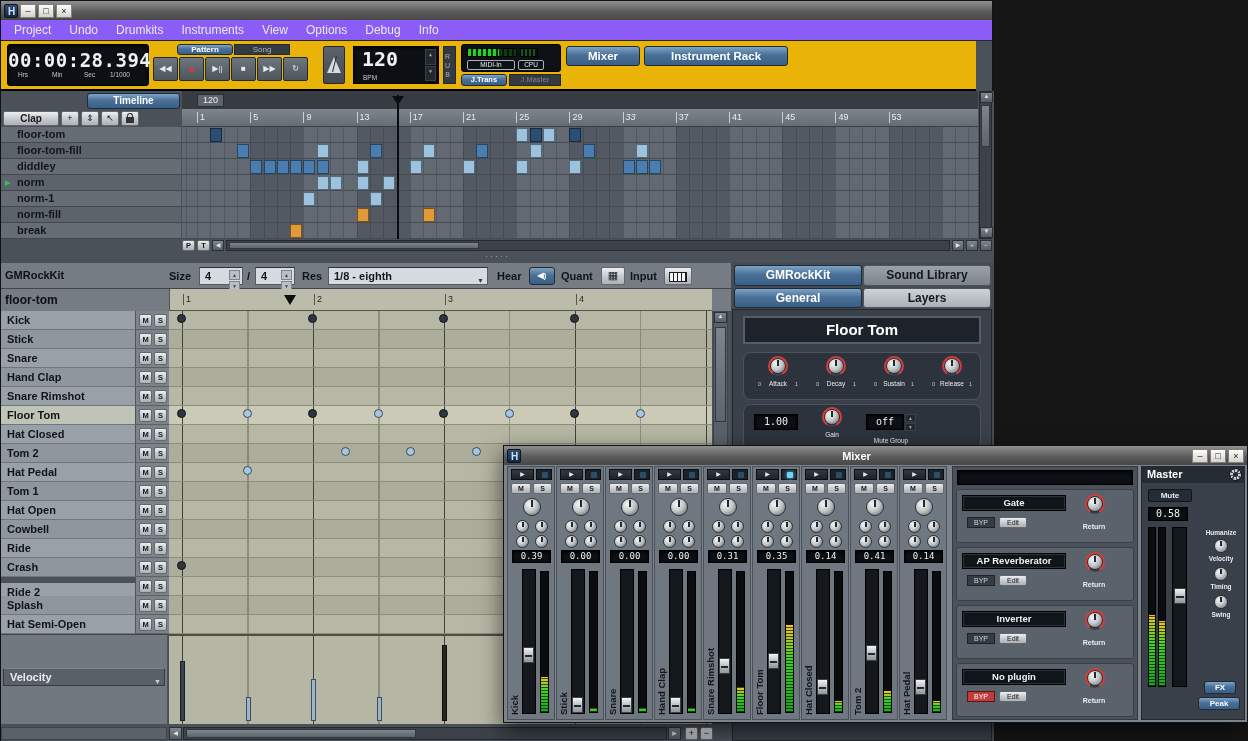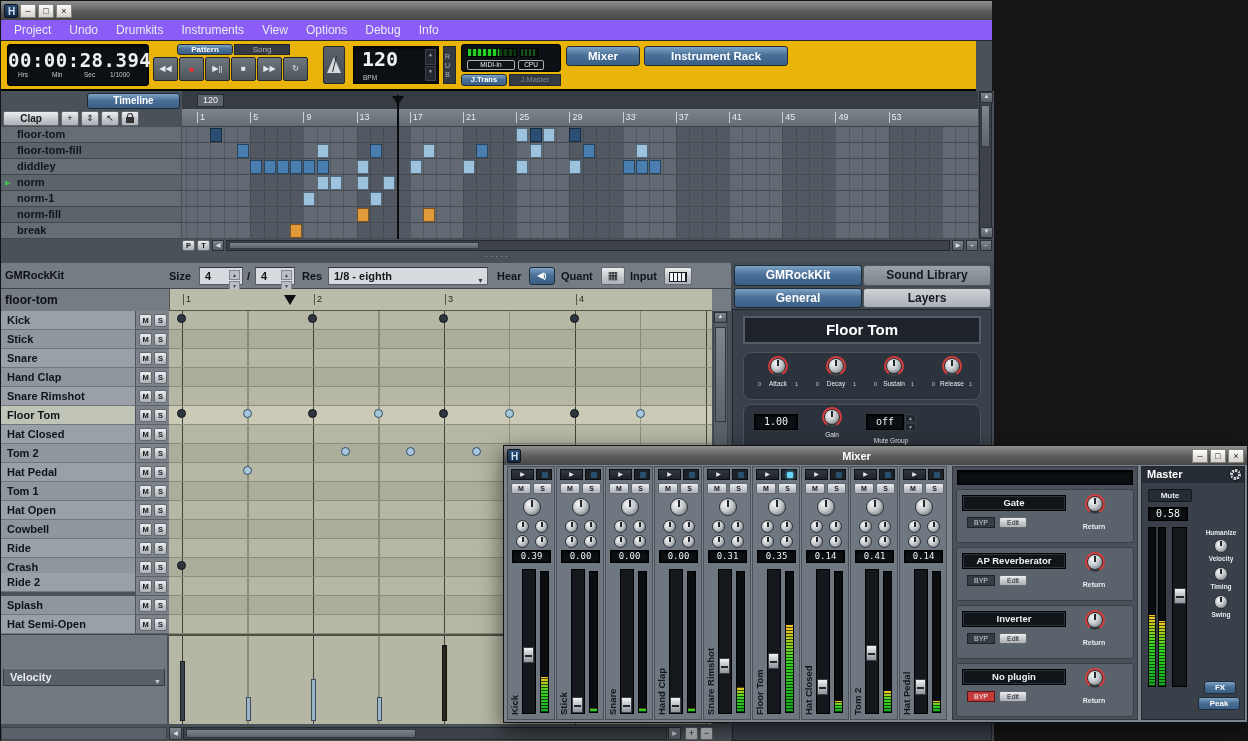--- a/index.html
+++ b/index.html
@@ -630,21 +630,21 @@
         <div class="ms-btn" style="left: 138px; top: 279px;">M</div>
         <div class="ms-btn" style="left: 153px; top: 279px;">S</div>
         <div class="lane" style="top: 276px;"></div>
         <div class="inst-name alt" style="top: 295px;">Crash</div>
         <div class="ms-cell" style="top: 295px;"></div>
         <div class="ms-btn" style="left: 138px; top: 298px;">M</div>
         <div class="ms-btn" style="left: 153px; top: 298px;">S</div>
         <div class="lane alt" style="top: 295px;">
           <div class="note-dot note-filled" style="left: 8px;"></div>
         </div>
-        <div class="inst-name" style="top: 310px;">Ride 2</div>
+        <div class="inst-name" style="top: 320px;">Ride 2</div>
         <div class="ms-cell" style="top: 314px;"></div>
         <div class="ms-btn" style="left: 138px; top: 317px;">M</div>
         <div class="ms-btn" style="left: 153px; top: 317px;">S</div>
         <div class="lane" style="top: 314px;"></div>
         <div class="inst-name alt" style="top: 333px;">Splash</div>
         <div class="ms-cell" style="top: 333px;"></div>
         <div class="ms-btn" style="left: 138px; top: 336px;">M</div>
         <div class="ms-btn" style="left: 153px; top: 336px;">S</div>
         <div class="lane alt" style="top: 333px;"></div>
         <div class="inst-name" style="top: 352px;">Hat Semi-Open</div>

